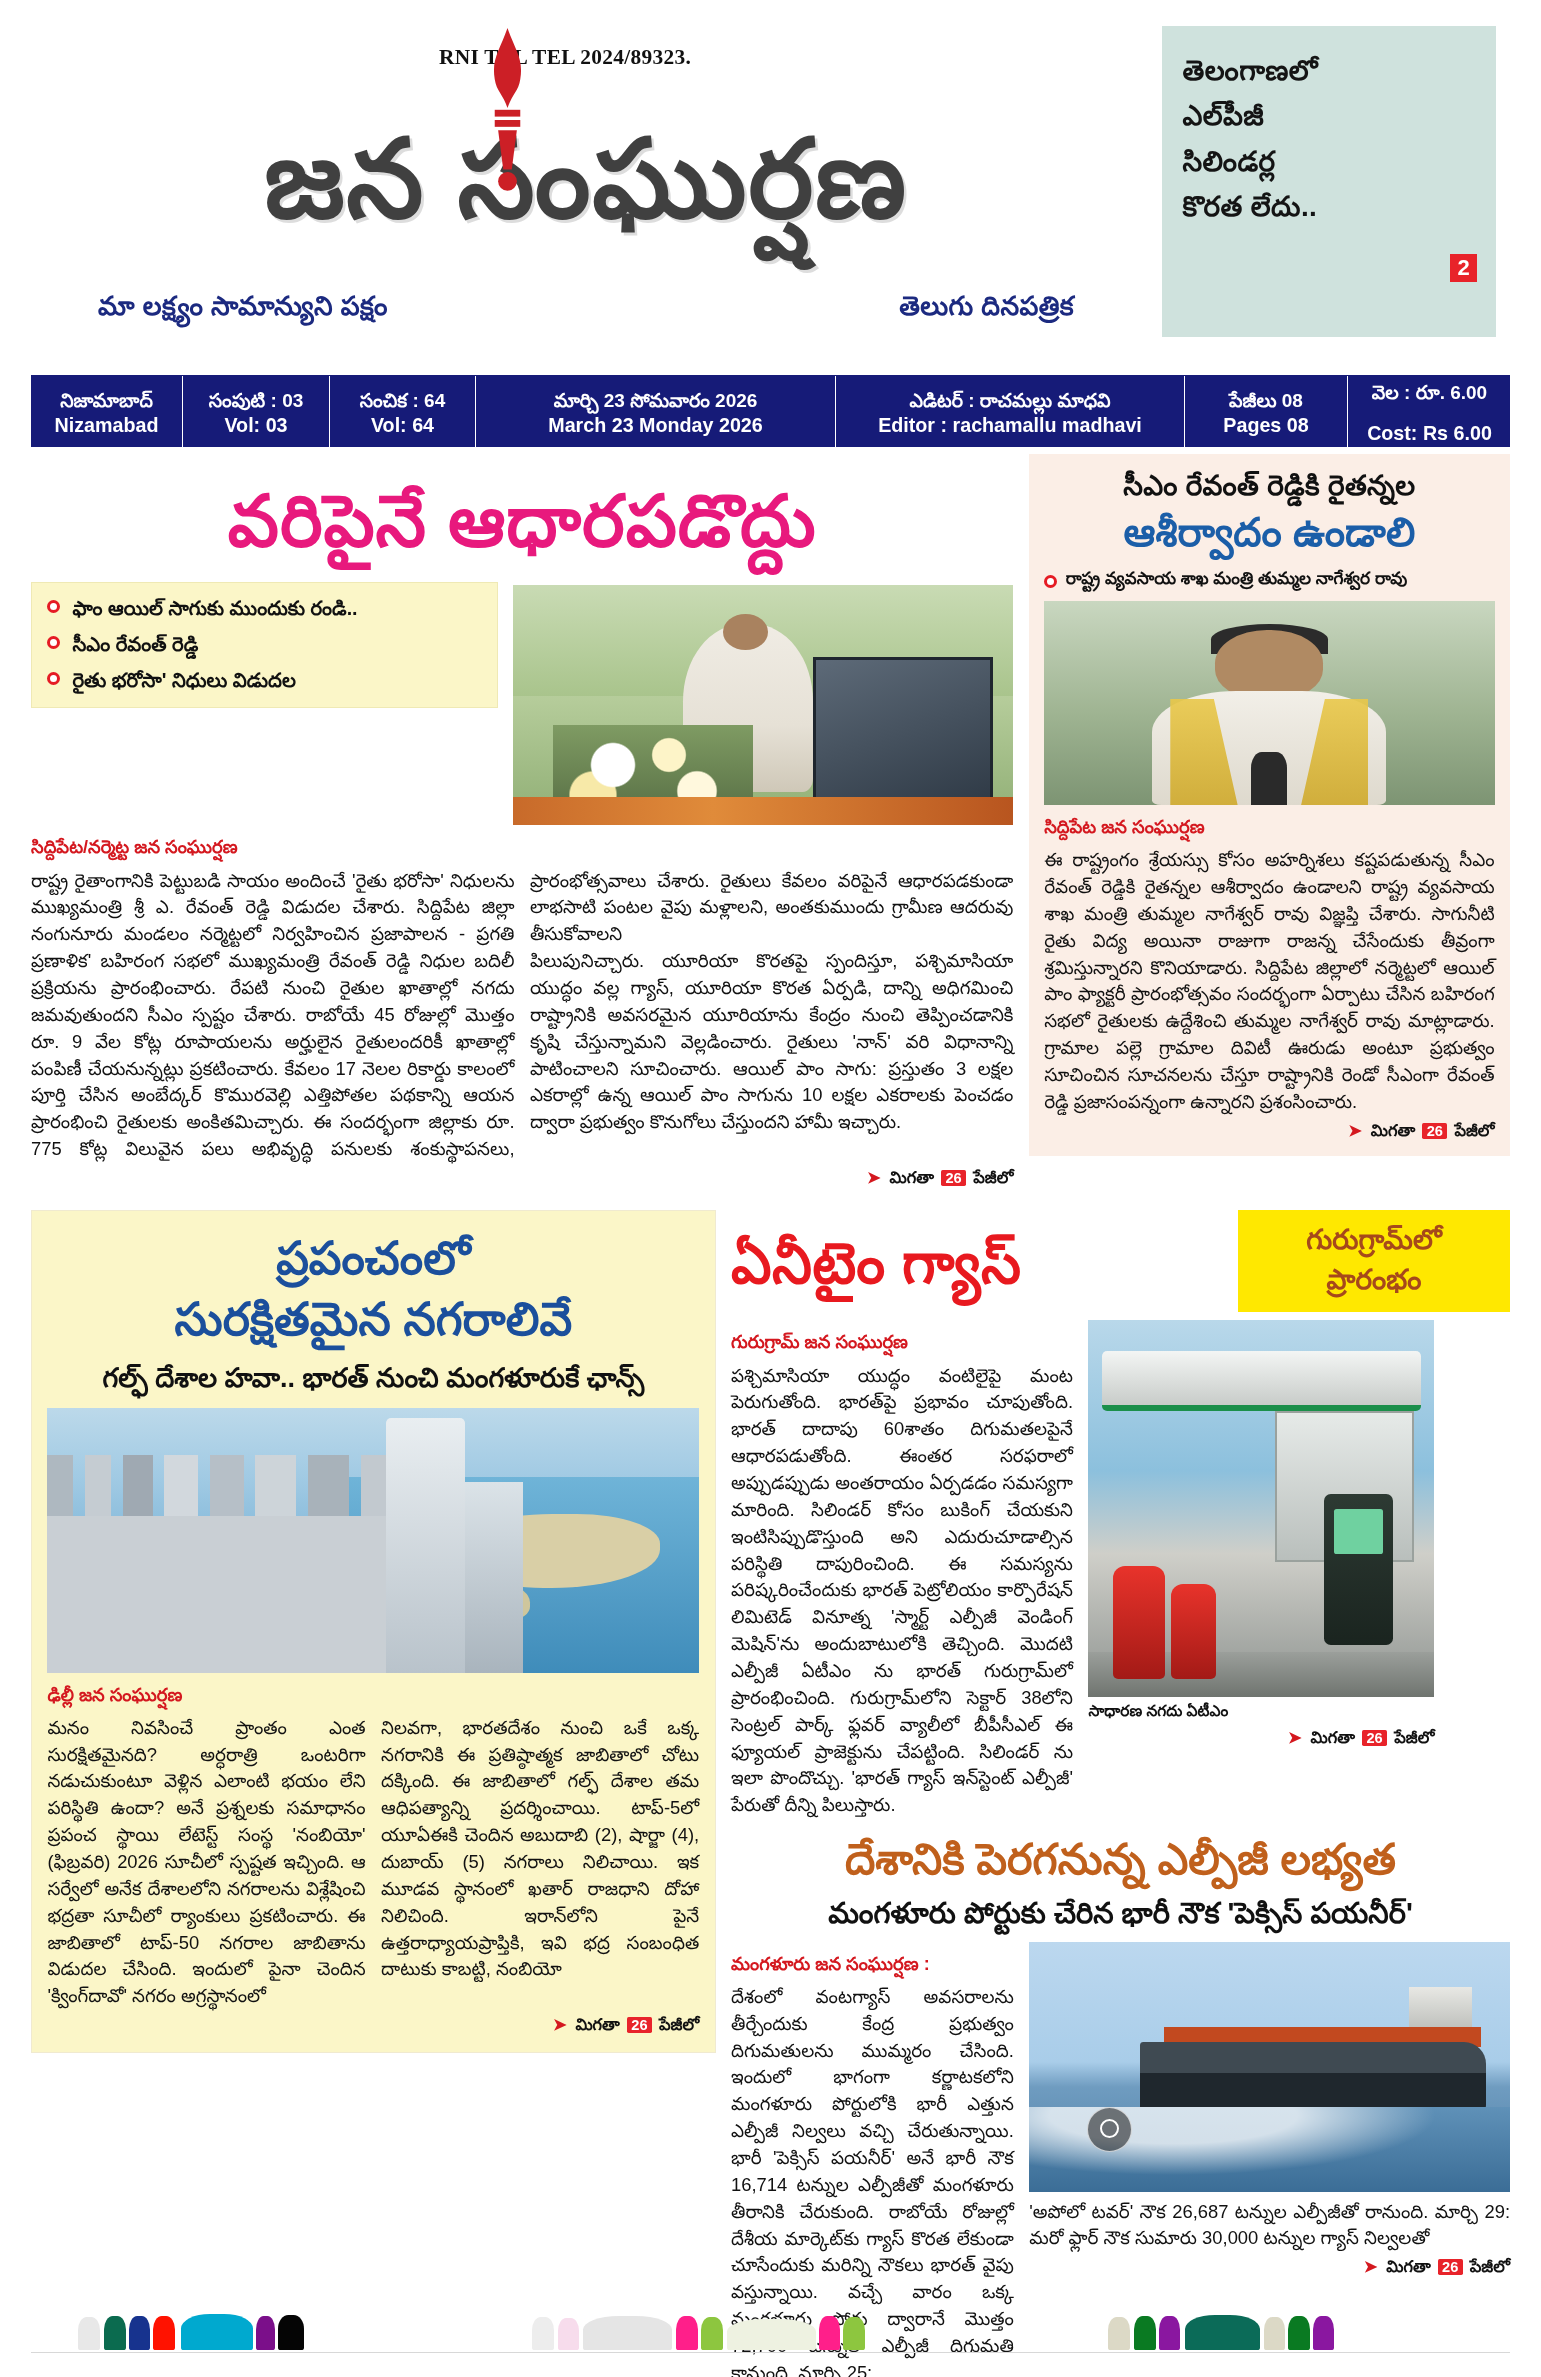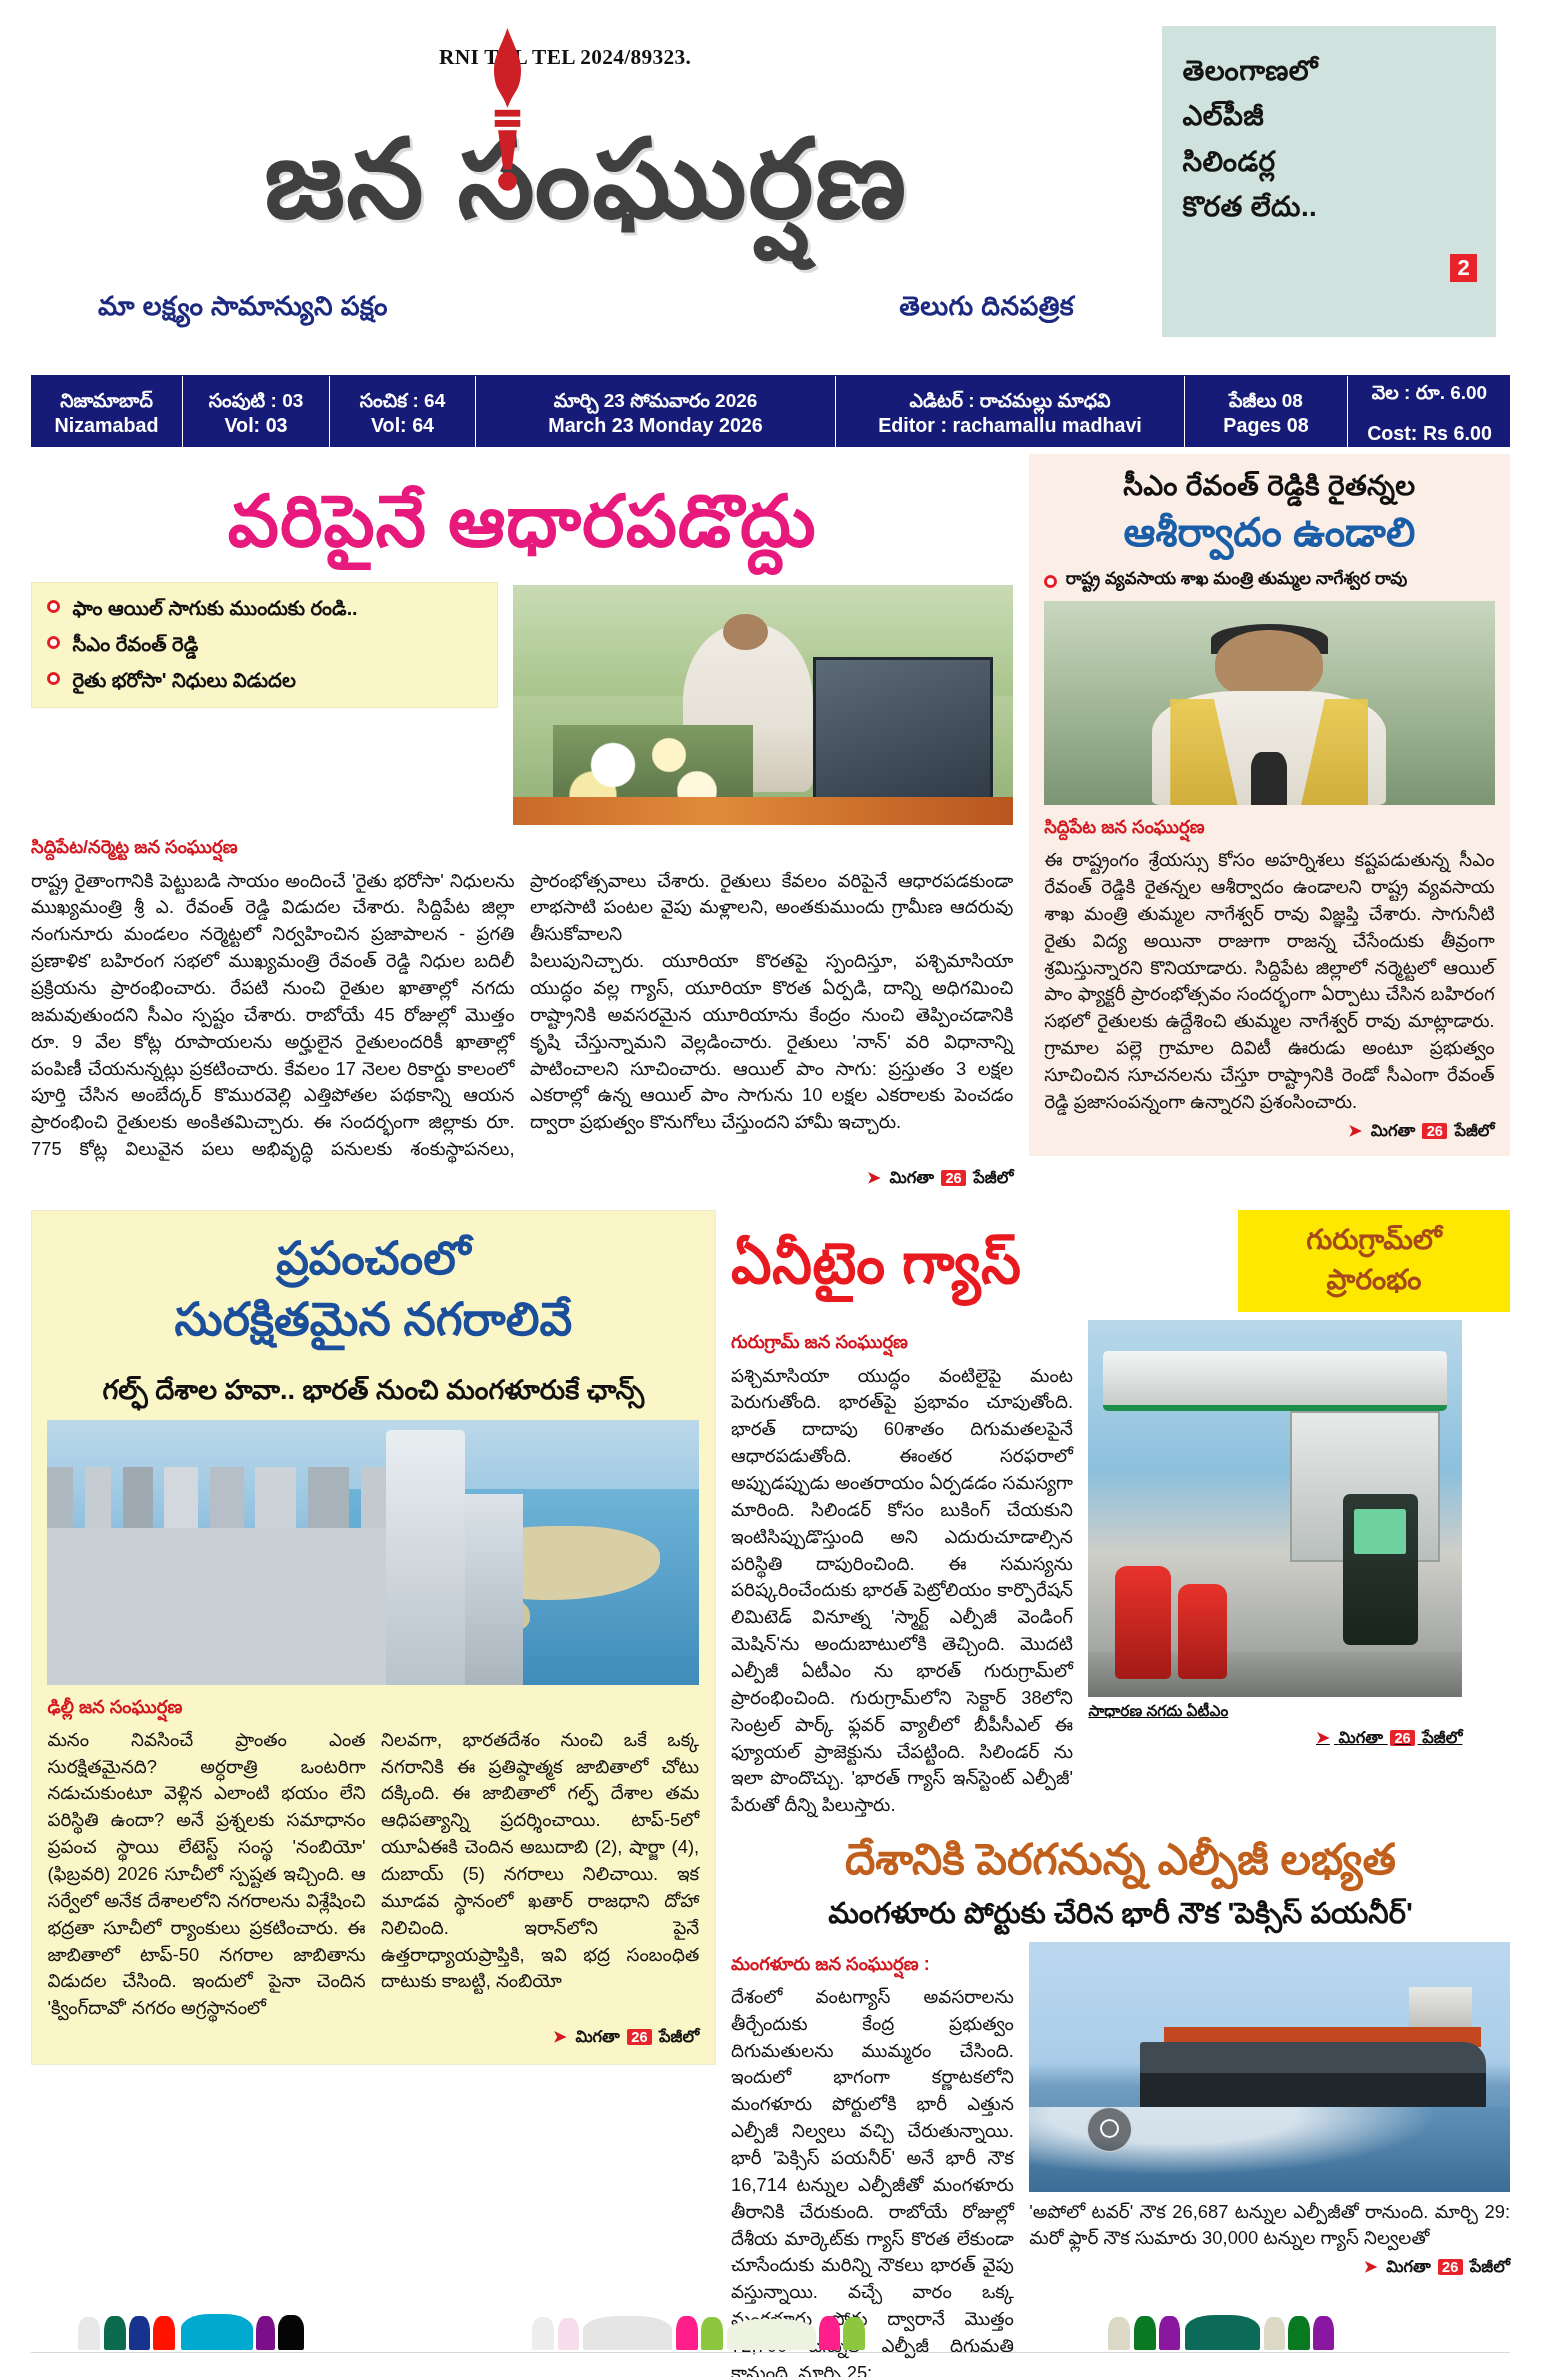--- a/index.html
+++ b/index.html
@@ -278,21 +278,21 @@
     font-weight: 700;
     color: #1b4f9c;
     text-align: center;
     line-height: 1.32;
   }
   .mid-subhead {
     font-size: 27px;
     font-weight: 700;
     color: #111;
     text-align: center;
-    margin-top: 23px;
+    margin-top: 11px;
     line-height: 1.3;
   }
   .photo-city { height: 265px; margin-top: 12px; }
 
   .redhead-row {
     display: flex;
     align-items: stretch;
     gap: 13.7px;
     justify-content: space-between;
   }
@@ -311,21 +311,21 @@
     text-align: center;
   }
   .yellow-tag-line {
     font-size: 28px;
     font-weight: 700;
     color: #a6491b;
     line-height: 1.42;
   }
   .gas-body { display: flex; gap: 15.4px; margin-top: 8.6px; }
   .gas-text-col { width: 342px; }
-  .gas-photo-col { width: 374px; text-decoration: underline; }
+  .gas-photo-col { width: 346px; }
   .photo-gas { height: 377px; }
   .photo-gas-cap {
     font-size: 15.4px;
     color: #111;
     margin-top: 4.3px;
     font-weight: 600;
   }
 
   .lpg-head {
     font-size: 43px;

